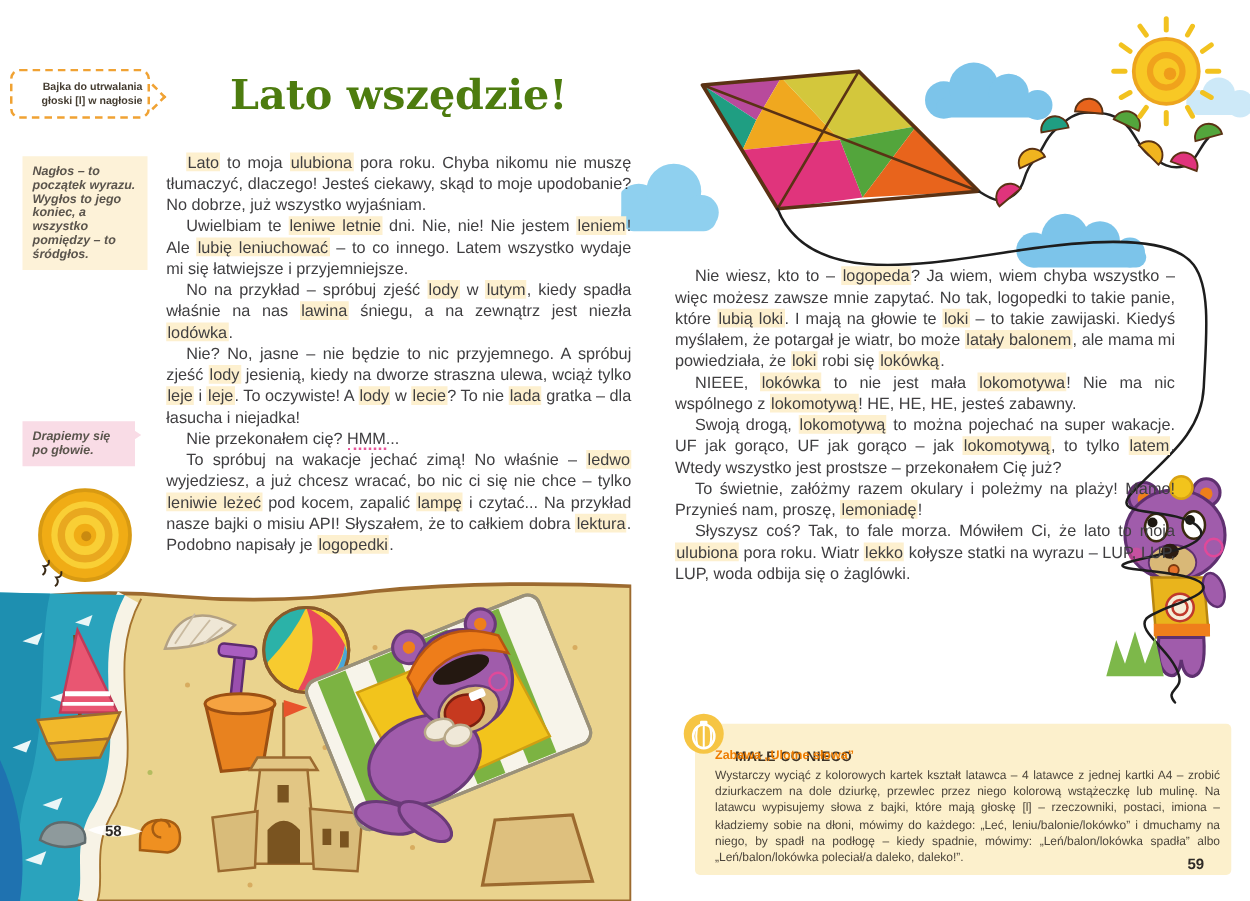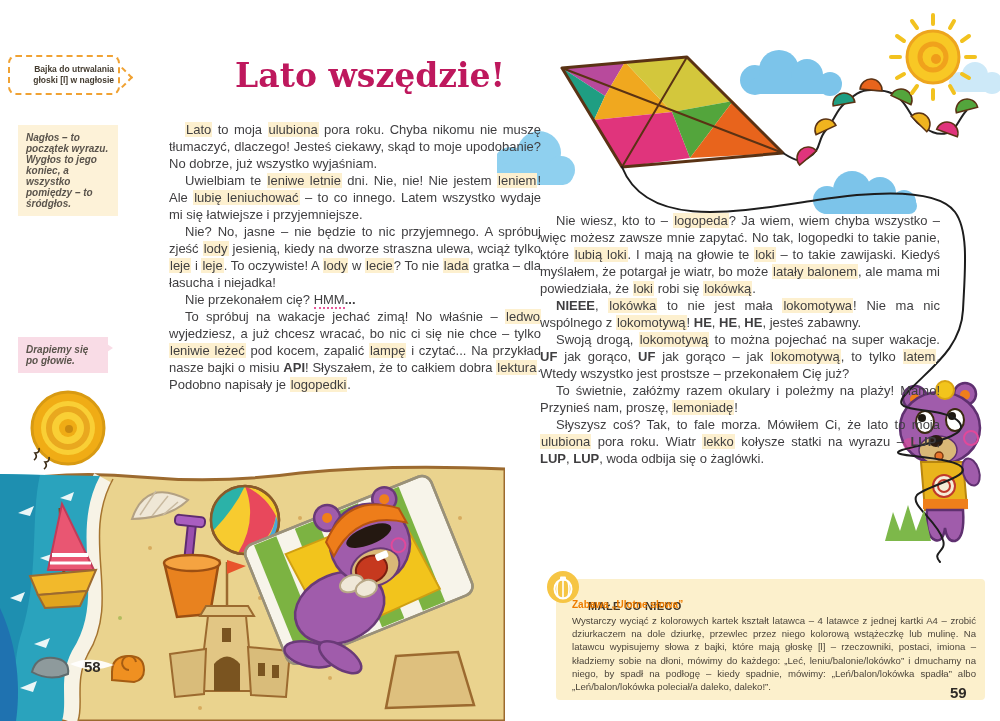--- a/index.html
+++ b/index.html
@@ -12,33 +12,33 @@
       line-height:11px;color:#443c30;z-index:4;}
   .tag-arrow{left:115px;top:70px;width:13px;height:13px;border-top:2px dashed #f0a233;
       border-right:2px dashed #f0a233;transform:rotate(45deg);z-index:4;}
   
   .note{font-style:italic;font-size:10px;line-height:11px;color:#5a544c;padding:7px 8px;z-index:4;font-weight:bold;}
   .note-cream{left:18px;top:125px;width:84px;background:#fdf2d8;}
   .note-pink{left:18px;top:337px;width:74px;background:#f9dce6;}
   .pink-pointer{left:104px;top:342px;width:0;height:0;border-top:6px solid transparent;
       border-bottom:6px solid transparent;border-left:9px solid #f9dce6;z-index:4;}
   
-  .title{left:133px;top:56px;width:372px;margin:0;text-align:right;
+  .title{left:133px;top:56px;width:372px;margin:0;text-align:center;
       font-family:"DejaVu Serif","Liberation Serif",serif;font-weight:bold;
-      font-size:33px;color:#be185d;z-index:3;}
+      font-size:33px;color:#4d7c0f;z-index:3;}
   
   .story{font-size:13px;line-height:17px;color:#3f3e40;text-align:justify;z-index:3;}
-  .story-left{left:133px;top:121px;width:372px;margin-left:36px;}
+  .story-left{left:133px;top:121px;width:372px;}
   .story-right{left:540px;top:212px;width:400px;}
   .para{margin:0;text-indent:16px;}
   .hl{background:#fdf0cf;padding:0 1px;}
-  .bold{font-weight:bold;}
+  .bold{font-weight:normal;}
   .dotted{font-weight:normal;border-bottom:2px dotted #e8579b;}
   
-  .pagenum{font-weight:bold;font-size:15px;color:#2e2a26;z-index:5;text-align:center;}
+  .pagenum{font-weight:bold;font-size:12px;color:#2e2a26;z-index:5;text-align:center;}
   .pagenum-left{left:84px;top:658px;}
   .pagenum-right{left:950px;top:684px;}
   
   .lollipop{left:24px;top:388px;width:84px;height:88px;z-index:2;}
   .beach{left:0;top:458px;width:505px;height:263px;z-index:1;}
   .sky{left:497px;top:0;width:503px;height:721px;z-index:1;}
   
   .activity-box{left:556px;top:579px;width:429px;height:121px;background:#fcf0cc;
       border-radius:4px;z-index:3;}
   .box-icon{left:546px;top:570px;width:34px;height:34px;z-index:4;}
@@ -56,20 +56,21 @@
   <div class="abs corner-tag">Bajka do utrwalania głoski [l] w nagłosie</div>
   <div class="abs tag-arrow"></div>
 
   <div class="abs note note-cream">Nagłos – to początek wyrazu. Wygłos to jego koniec, a wszystko pomiędzy – to śródgłos.</div>
 
   <h1 class="abs title">Lato wszędzie!</h1>
 
   <div class="abs story story-left">
       <p class="para"><span class="hl">Lato</span><span> to moja </span><span class="hl">ulubiona</span><span> pora roku. Chyba nikomu nie muszę tłumaczyć, dlaczego! Jesteś ciekawy, skąd to moje upodobanie? No dobrze, już wszystko wyjaśniam.</span></p>
       <p class="para"><span>Uwielbiam te </span><span class="hl">leniwe letnie</span><span> dni. Nie, nie! Nie jestem </span><span class="hl">leniem</span><span>! Ale </span><span class="hl">lubię leniuchować</span><span> – to co innego. Latem wszystko wydaje mi się łatwiejsze i przyjemniejsze.</span></p>
+      <p class="para"><span>No na przykład – spróbuj zjeść </span><span class="hl">lody</span><span> w </span><span class="hl">lutym</span><span>, kiedy spadła właśnie na nas </span><span class="hl">lawina</span><span> śniegu, a na zewnątrz jest niezła </span><span class="hl">lodówka</span><span>.</span></p>
       <p class="para"><span>Nie? No, jasne – nie będzie to nic przyjemnego. A spróbuj zjeść </span><span class="hl">lody</span><span> jesienią, kiedy na dworze straszna ulewa, wciąż tylko </span><span class="hl">leje</span><span> i </span><span class="hl">leje</span><span>. To oczywiste! A </span><span class="hl">lody</span><span> w </span><span class="hl">lecie</span><span>? To nie </span><span class="hl">lada</span><span> gratka – dla łasucha i niejadka!</span></p>
       <p class="para"><span>Nie przekonałem cię? </span><span class="bold dotted">HMM</span><span class="bold">...</span></p>
       <p class="para"><span>To spróbuj na wakacje jechać zimą! No właśnie – </span><span class="hl">ledwo</span><span> wyjedziesz, a już chcesz wracać, bo nic ci się nie chce – tylko </span><span class="hl">leniwie leżeć</span><span> pod kocem, zapalić </span><span class="hl">lampę</span><span> i czytać... Na przykład nasze bajki o misiu </span><span class="bold">API</span><span>! Słyszałem, że to całkiem dobra </span><span class="hl">lektura</span><span>. Podobno napisały je </span><span class="hl">logopedki</span><span>.</span></p>
     </div>
 
   <div class="abs note note-pink">Drapiemy się po głowie.</div>
   <div class="abs pink-pointer"></div>
 
   <svg class="abs lollipop" viewBox="0 0 84 88">
     <circle cx="44" cy="40" r="36" fill="#f0ac15" stroke="#d89a12" stroke-width="3"></circle>

